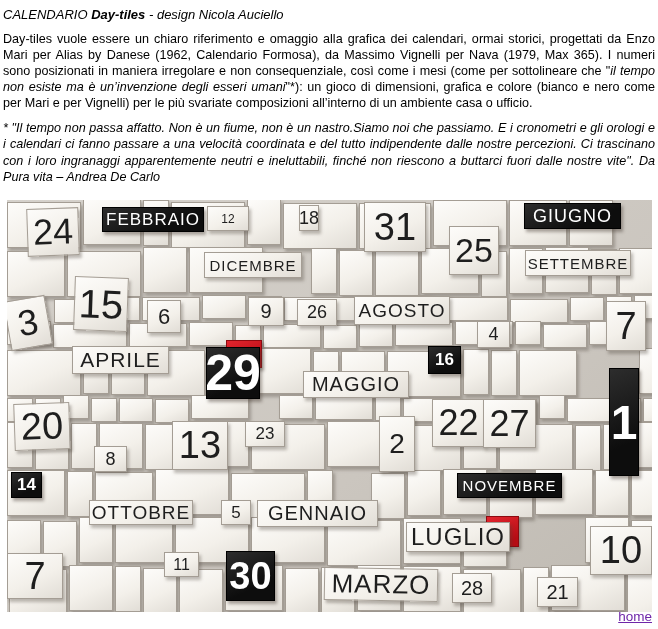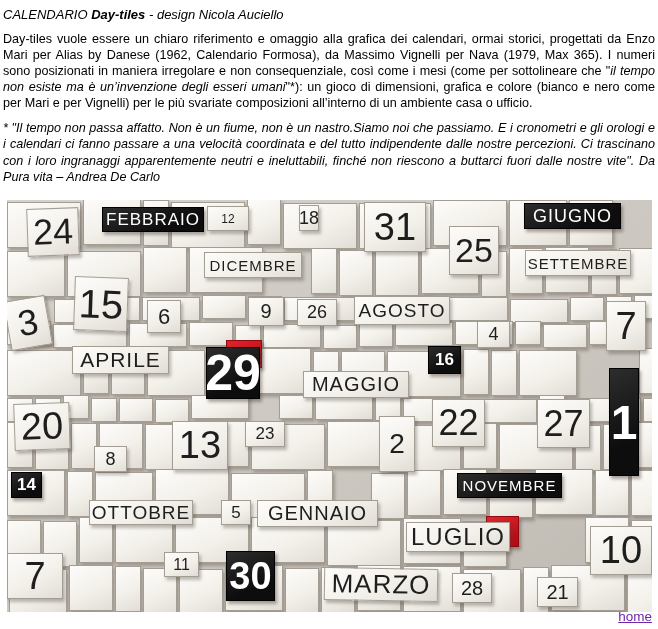--- a/index.html
+++ b/index.html
@@ -192,21 +192,21 @@
       <div class="tile tile-w labeled" style="left: 599px; top: 101px; width: 40px; height: 50px; font-size: 38px;">7</div>
       <div class="tile tile-w labeled" style="left: 65px; top: 146px; width: 97px; height: 28px; font-size: 21px; letter-spacing: 1px;">APRILE</div>
       <div class="tile tile-r accent" style="left: 219px; top: 140px; width: 36px; height: 28px; font-size: 16px;"></div>
       <div class="tile tile-b labeled" style="left: 191px; top: 147px; width: 54px; height: 52px; font-size: 50px; font-weight: 700; margin-left: 8px;">29</div>
       <div class="tile tile-b labeled" style="left: 421px; top: 146px; width: 33px; height: 28px; font-size: 17px; font-weight: 700;">16</div>
       <div class="tile tile-w labeled" style="left: 296px; top: 171px; width: 106px; height: 27px; font-size: 20px; letter-spacing: 1px;">MAGGIO</div>
       <div class="tile tile-b labeled" style="left: 602px; top: 168px; width: 30px; height: 108px; font-size: 48px; font-weight: 700;">1</div>
       <div class="tile tile-w labeled" style="left: 7px; top: 203px; width: 56px; height: 47px; font-size: 38px; transform: rotate(-2deg);">20</div>
       <div class="tile tile-w labeled" style="left: 372px; top: 216px; width: 36px; height: 56px; font-size: 28px;">2</div>
       <div class="tile tile-w labeled" style="left: 425px; top: 199px; width: 53px; height: 48px; font-size: 36px;">22</div>
-      <div class="tile tile-w labeled" style="left: 530px; top: 199px; width: 53px; height: 49px; font-size: 36px;">27</div>
+      <div class="tile tile-w labeled" style="left: 476px; top: 199px; width: 53px; height: 49px; font-size: 36px;">27</div>
       <div class="tile tile-w labeled" style="left: 165px; top: 221px; width: 56px; height: 49px; font-size: 38px;">13</div>
       <div class="tile tile-w labeled" style="left: 238px; top: 221px; width: 40px; height: 26px; font-size: 17px;">23</div>
       <div class="tile tile-w labeled" style="left: 87px; top: 246px; width: 33px; height: 26px; font-size: 18px;">8</div>
       <div class="tile tile-b labeled" style="left: 4px; top: 272px; width: 31px; height: 26px; font-size: 17px; font-weight: 700;">14</div>
       <div class="tile tile-w labeled" style="left: 82px; top: 300px; width: 104px; height: 25px; font-size: 19px; letter-spacing: 1px;">OTTOBRE</div>
       <div class="tile tile-b labeled" style="left: 450px; top: 273px; width: 105px; height: 25px; font-size: 15px; letter-spacing: 1px;">NOVEMBRE</div>
       <div class="tile tile-w labeled" style="left: 214px; top: 300px; width: 30px; height: 25px; font-size: 17px;">5</div>
       <div class="tile tile-w labeled" style="left: 250px; top: 300px; width: 121px; height: 27px; font-size: 20px; letter-spacing: 1px;">GENNAIO</div>
       <div class="tile tile-r accent" style="left: 479px; top: 316px; width: 33px; height: 31px; font-size: 16px;"></div>
       <div class="tile tile-w labeled" style="left: 399px; top: 322px; width: 104px; height: 30px; font-size: 24px; letter-spacing: 1px;">LUGLIO</div>

